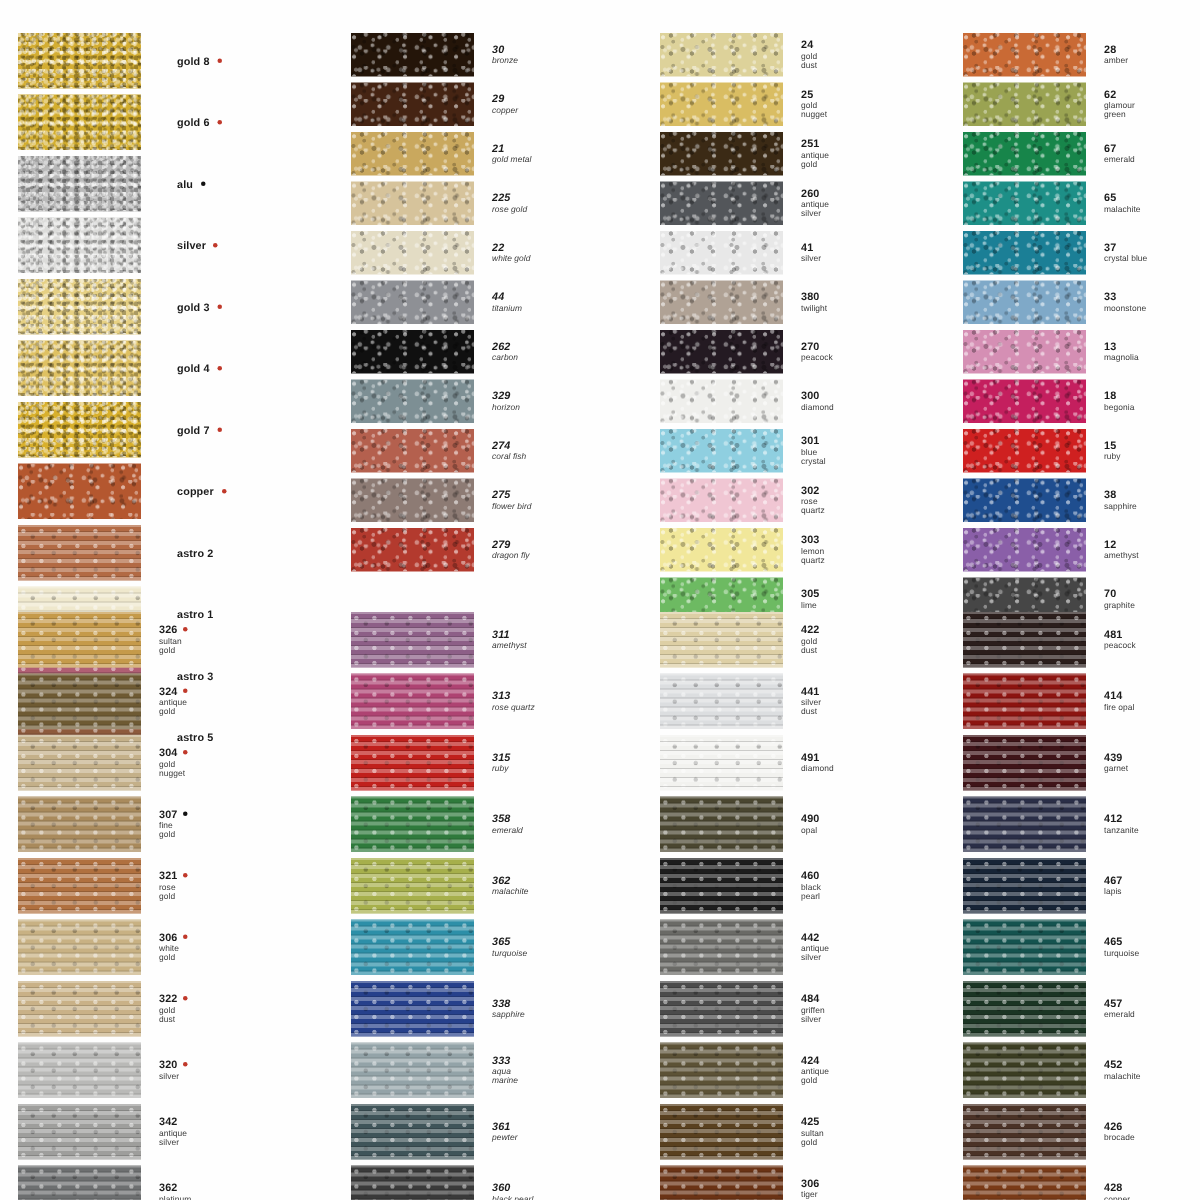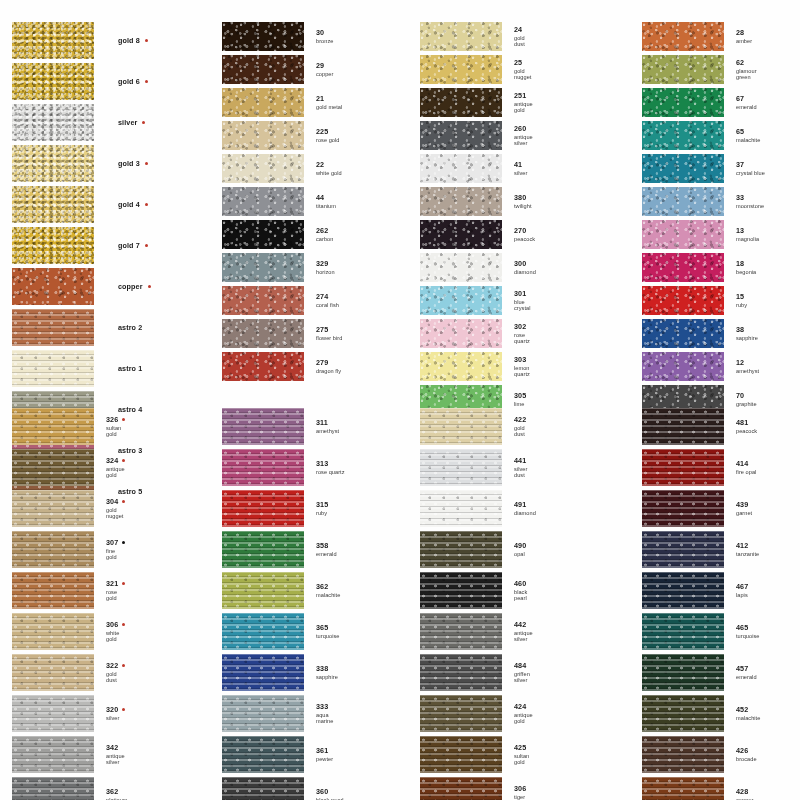--- a/index.html
+++ b/index.html
@@ -16,22 +16,22 @@
     width:800px;height:800px;
     background:#fefefe;
   }
   .column{
     position:absolute;
     top:0;
     width:200px;
     height:800px;
   }
   .col-1{left:12px;}
-  .col-2{left:222px;}
-  .col-3{left:420px;}
+  .col-2{left:234px;font-style:italic;}
+  .col-3{left:440px;}
   .col-4{left:642px;}
 
   .block{position:absolute;left:0;width:200px;}
   .block.upper{top:22px;}
   .block.lower{top:408px;}
 
   .swatch-row{
     display:flex;
     align-items:center;
     width:200px;
@@ -134,20 +134,26 @@
           </div>
           <div class="inline-label"><span class="code">gold 8</span><span class="dot" style="background: rgb(192, 57, 43);"></span></div>
         </div>
         <div class="swatch-row">
           <div class="swatch h-tall" style="background: rgb(211, 174, 46);">
             <div class="tex fine"></div>
           </div>
           <div class="inline-label"><span class="code">gold 6</span><span class="dot" style="background: rgb(192, 57, 43);"></span></div>
         </div>
         <div class="swatch-row">
+          <div class="swatch h-tall" style="background: rgb(185, 185, 185);">
+            <div class="tex fine"></div>
+          </div>
+          <div class="inline-label"><span class="code">alu</span><span class="dot dot-gap" style="background: rgb(17, 17, 17);"></span></div>
+        </div>
+        <div class="swatch-row">
           <div class="swatch h-tall" style="background: rgb(220, 220, 218);">
             <div class="tex fine"></div>
           </div>
           <div class="inline-label"><span class="code">silver</span><span class="dot" style="background: rgb(192, 57, 43);"></span></div>
         </div>
         <div class="swatch-row">
           <div class="swatch h-tall" style="background: rgb(230, 208, 131);">
             <div class="tex fine"></div>
           </div>
           <div class="inline-label"><span class="code">gold 3</span><span class="dot" style="background: rgb(192, 57, 43);"></span></div>
@@ -174,26 +180,20 @@
           <div class="swatch h-tall" style="background: rgb(178, 106, 68);">
             <div class="tex streak"></div>
           </div>
           <div class="inline-label"><span class="code">astro 2</span></div>
         </div>
         <div class="swatch-row">
           <div class="swatch h-tall" style="background: rgb(239, 232, 205);">
             <div class="tex streak"></div>
           </div>
           <div class="inline-label"><span class="code">astro 1</span></div>
-        </div>
-        <div class="swatch-row">
-          <div class="swatch h-tall" style="background: rgb(154, 154, 134);">
-            <div class="tex streak"></div>
-          </div>
-          <div class="inline-label"><span class="code">astro 4</span></div>
         </div>
         <div class="swatch-row">
           <div class="swatch h-tall" style="background: rgb(176, 95, 115);">
             <div class="tex streak"></div>
           </div>
           <div class="inline-label"><span class="code">astro 3</span></div>
         </div>
         <div class="swatch-row">
           <div class="swatch h-tall" style="background: rgb(141, 90, 60);">
             <div class="tex streak"></div>

